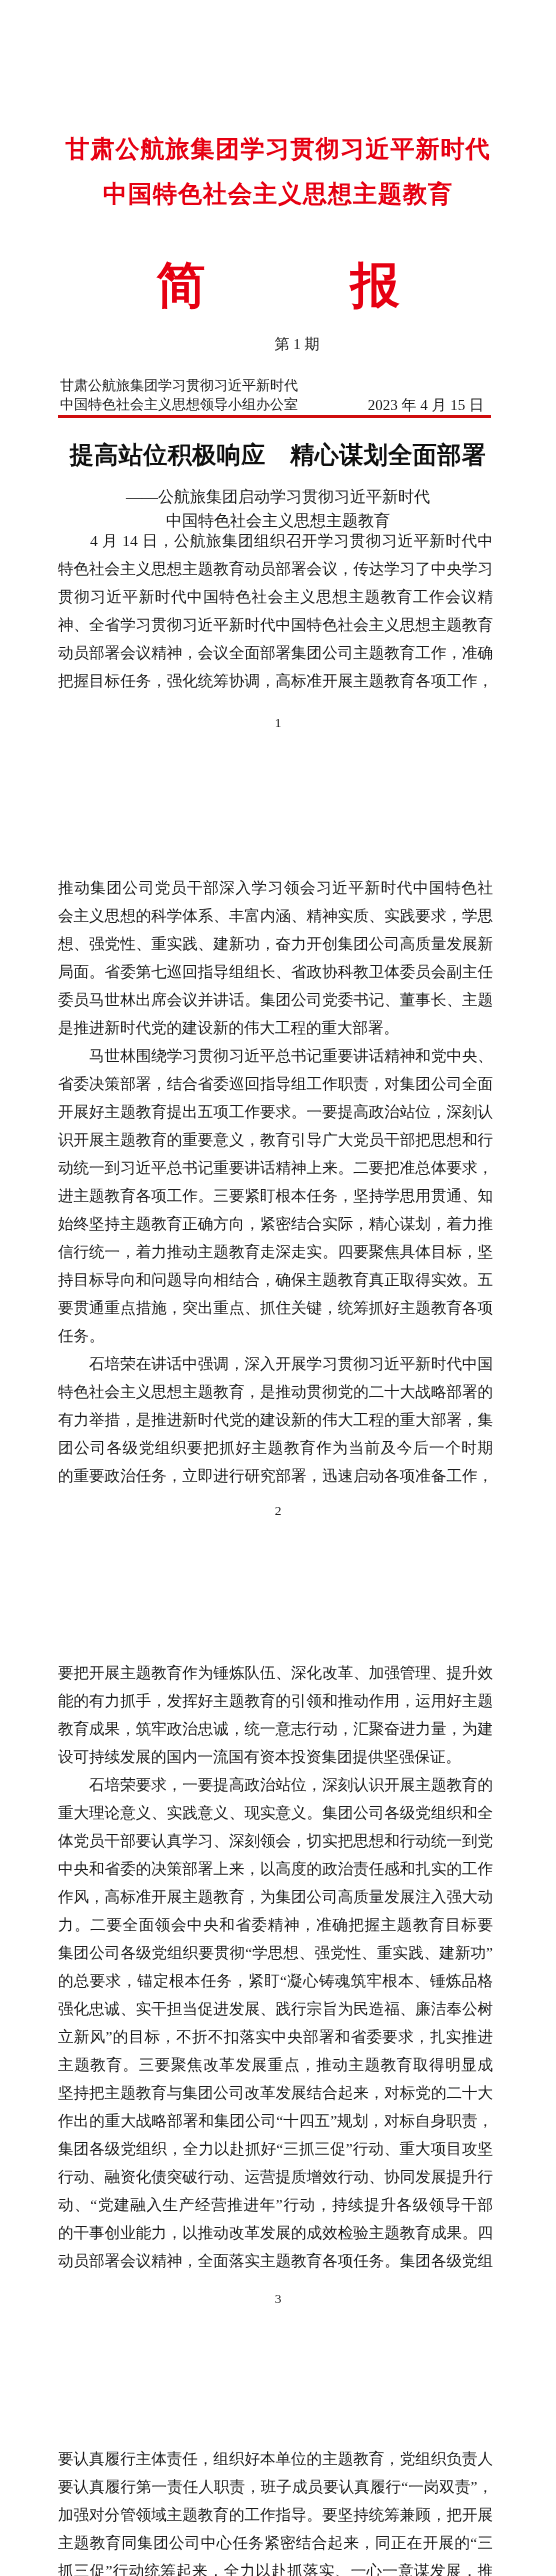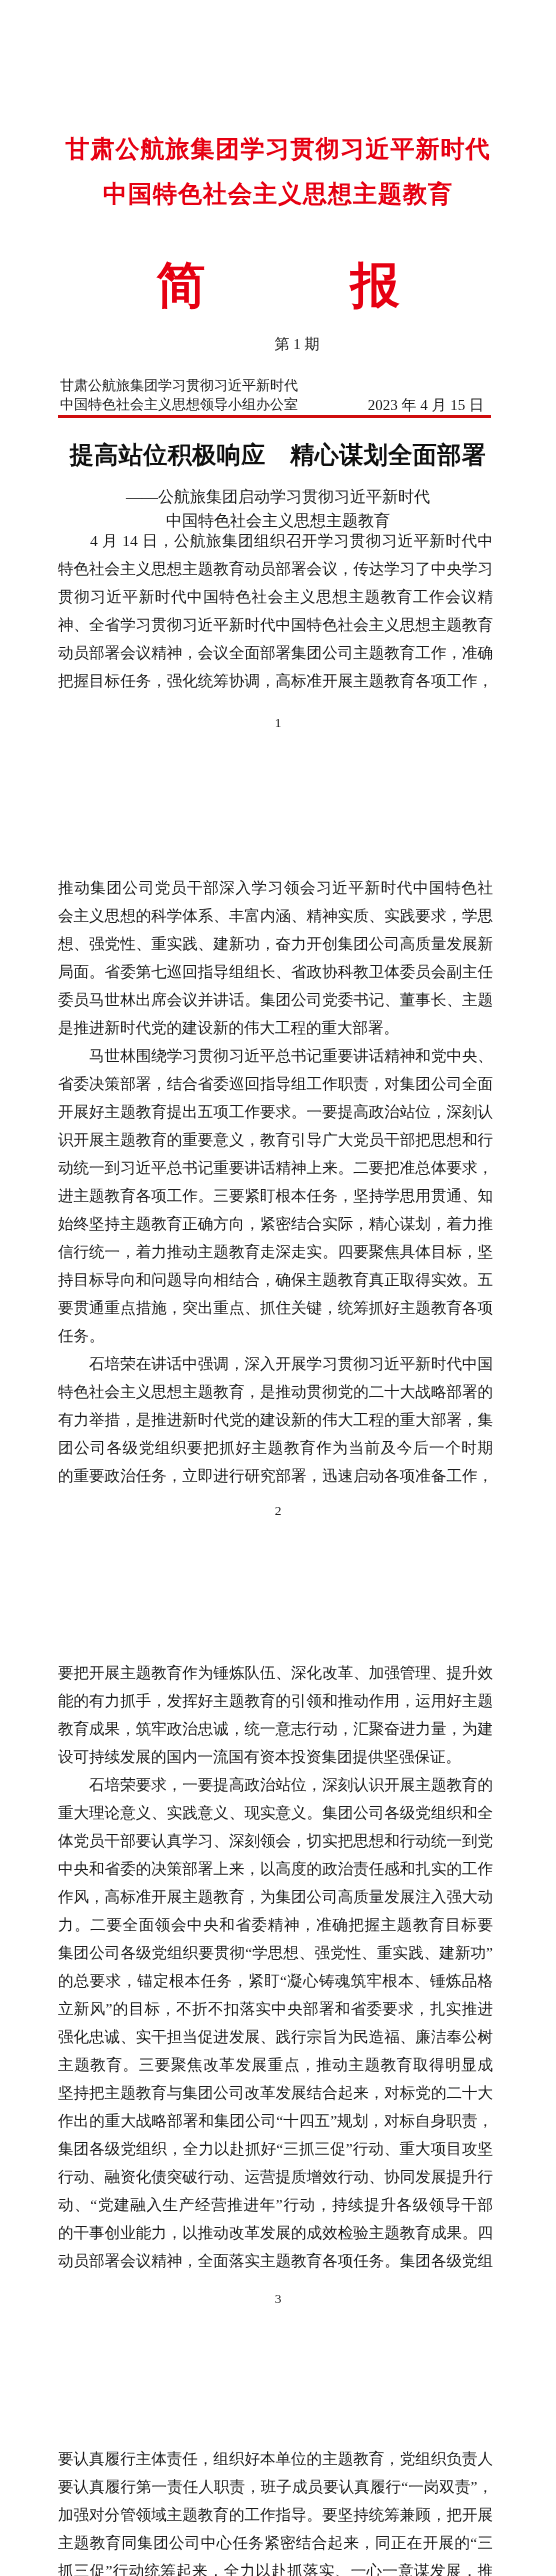--- a/index.html
+++ b/index.html
@@ -170,22 +170,22 @@
       <div class="line">教育成果，筑牢政治忠诚，统一意志行动，汇聚奋进力量，为建</div>
       <div class="line end">设可持续发展的国内一流国有资本投资集团提供坚强保证。</div>
       <div class="line">　　石培荣要求，一要提高政治站位，深刻认识开展主题教育的</div>
       <div class="line">重大理论意义、实践意义、现实意义。集团公司各级党组织和全</div>
       <div class="line">体党员干部要认真学习、深刻领会，切实把思想和行动统一到党</div>
       <div class="line">中央和省委的决策部署上来，以高度的政治责任感和扎实的工作</div>
       <div class="line">作风，高标准开展主题教育，为集团公司高质量发展注入强大动</div>
       <div class="line">力。二要全面领会中央和省委精神，准确把握主题教育目标要求。</div>
       <div class="line">集团公司各级党组织要贯彻“学思想、强党性、重实践、建新功”</div>
       <div class="line">的总要求，锚定根本任务，紧盯“凝心铸魂筑牢根本、锤炼品格</div>
+      <div class="line">强化忠诚、实干担当促进发展、践行宗旨为民造福、廉洁奉公树</div>
       <div class="line">立新风”的目标，不折不扣落实中央部署和省委要求，扎实推进</div>
-      <div class="line">强化忠诚、实干担当促进发展、践行宗旨为民造福、廉洁奉公树</div>
       <div class="line">主题教育。三要聚焦改革发展重点，推动主题教育取得明显成效。</div>
       <div class="line">坚持把主题教育与集团公司改革发展结合起来，对标党的二十大</div>
       <div class="line">作出的重大战略部署和集团公司“十四五”规划，对标自身职责，</div>
       <div class="line">集团各级党组织，全力以赴抓好“三抓三促”行动、重大项目攻坚</div>
       <div class="line">行动、融资化债突破行动、运营提质增效行动、协同发展提升行</div>
       <div class="line">动、“党建融入生产经营推进年”行动，持续提升各级领导干部</div>
       <div class="line">的干事创业能力，以推动改革发展的成效检验主题教育成果。四</div>
       <div class="line">动员部署会议精神，全面落实主题教育各项任务。集团各级党组织</div>
     </div>
   <div class="page-number" style="top:2291px">3</div>

